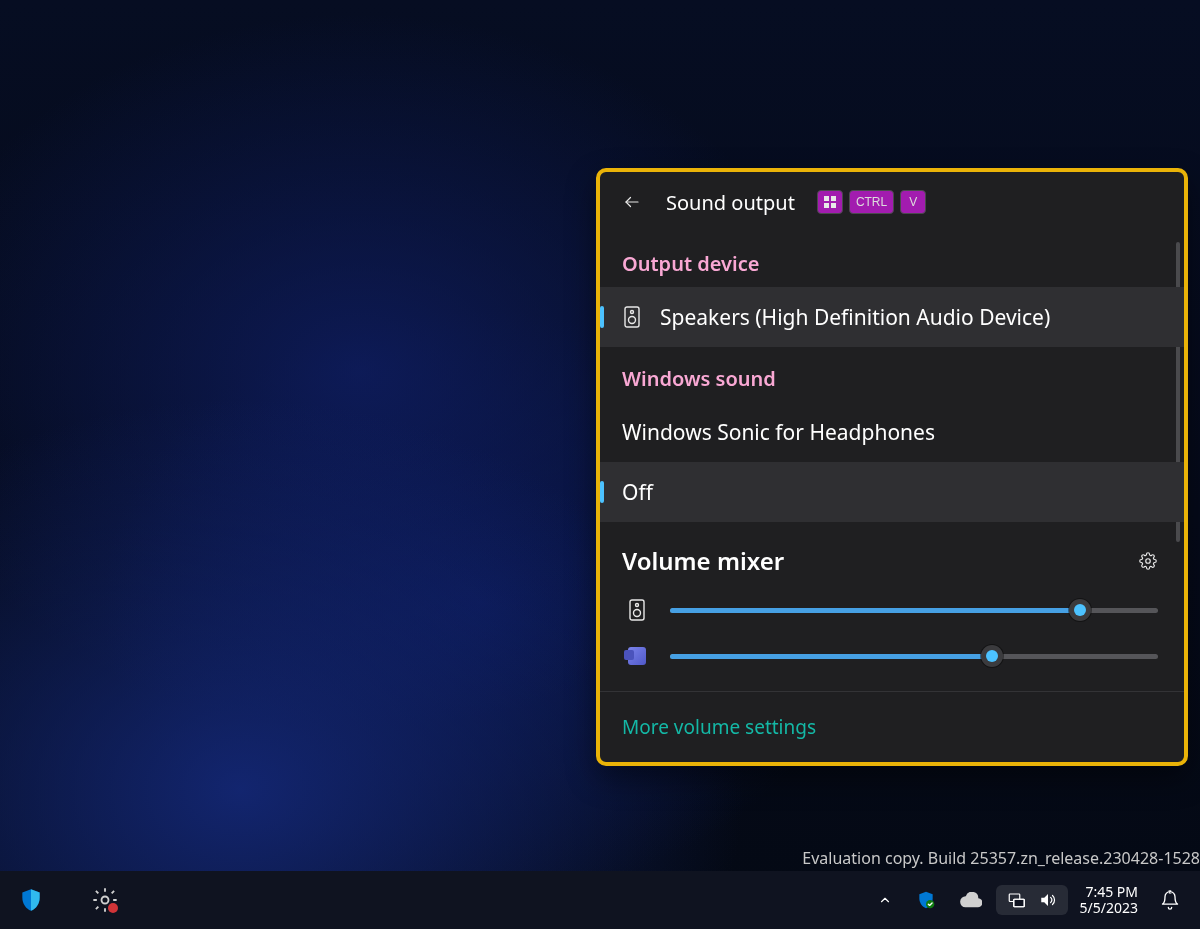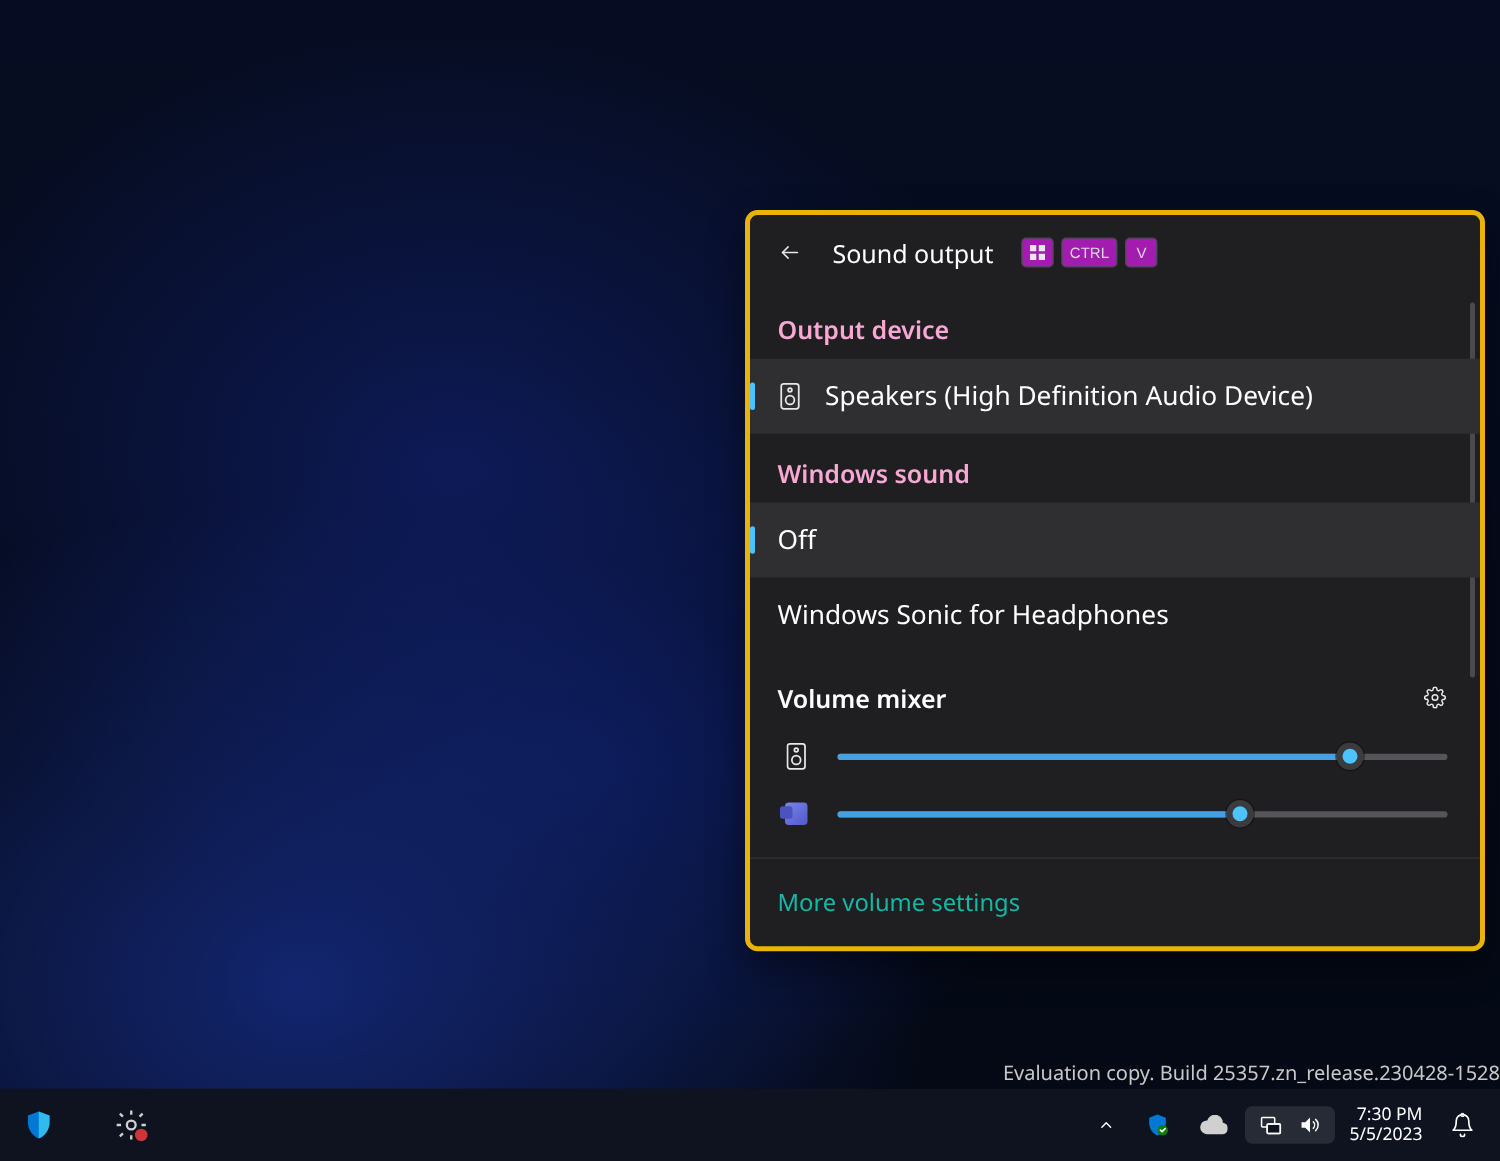--- a/index.html
+++ b/index.html
@@ -97,21 +97,21 @@
     border-radius: 3px;
   }
 
   .mixer-header {
     display: flex;
     align-items: center;
     justify-content: space-between;
     padding: 22px 22px 10px 22px;
   }
   .mixer-header h2 {
-    font-size: 20px;
+    font-size: 24px;
     font-weight: 600;
     color: #ffffff;
   }
   .mixer-gear {
     width: 28px; height: 28px;
     display:flex; align-items:center; justify-content:center;
     border-radius: 4px; cursor: pointer;
   }
 
   .mixer-row {
@@ -273,25 +273,25 @@
             <rect x="1" y="1" width="14" height="20" rx="2"></rect>
             <circle cx="8" cy="6" r="1.5"></circle>
             <circle cx="8" cy="14" r="3.5"></circle>
           </svg>
       </span>
       <span>Speakers (High Definition Audio Device)</span>
     </div>
 
     <div class="section-title">Windows sound</div>
 
+    <div class="list-item">
+      <span>Windows Sonic for Headphones</span>
+    </div>
     <div class="list-item selected">
       <span>Off</span>
-    </div>
-    <div class="list-item">
-      <span>Windows Sonic for Headphones</span>
     </div>
 
     <div class="mixer-header">
       <h2>Volume mixer</h2>
       <div class="mixer-gear">
         <svg width="18" height="18" viewBox="0 0 24 24" fill="none" stroke="#e8e8e8" stroke-width="1.6" stroke-linecap="round" stroke-linejoin="round">
             <circle cx="12" cy="12" r="3"></circle>
             <path d="M19.4 15a1.7 1.7 0 0 0 .34 1.87l.06.06a2 2 0 1 1-2.83 2.83l-.06-.06a1.7 1.7 0 0 0-1.87-.34 1.7 1.7 0 0 0-1 1.56V21a2 2 0 1 1-4 0v-.09a1.7 1.7 0 0 0-1-1.56 1.7 1.7 0 0 0-1.87.34l-.06.06a2 2 0 1 1-2.83-2.83l.06-.06A1.7 1.7 0 0 0 4.6 15a1.7 1.7 0 0 0-1.56-1H3a2 2 0 1 1 0-4h.09A1.7 1.7 0 0 0 4.65 9a1.7 1.7 0 0 0-.34-1.87l-.06-.06A2 2 0 1 1 7.08 4.24l.06.06A1.7 1.7 0 0 0 9 4.64a1.7 1.7 0 0 0 1-1.56V3a2 2 0 1 1 4 0v.09c0 .68.4 1.3 1 1.56a1.7 1.7 0 0 0 1.87-.34l.06-.06a2 2 0 1 1 2.83 2.83l-.06.06A1.7 1.7 0 0 0 19.36 9c.26.6.88 1 1.56 1H21a2 2 0 1 1 0 4h-.09a1.7 1.7 0 0 0-1.51 1z"></path>
           </svg>
       </div>
@@ -378,21 +378,21 @@
           <rect x="9" y="11" width="14" height="10" rx="1" fill="#0f1320"></rect>
           <rect x="9" y="11" width="14" height="10" rx="1"></rect>
         </svg>
       <svg width="20" height="18" viewBox="0 0 24 24" fill="none" stroke="#ffffff" stroke-width="1.6" stroke-linecap="round" stroke-linejoin="round">
           <polygon points="3 9 7 9 12 4 12 20 7 15 3 15 3 9" fill="#ffffff" stroke="none"></polygon>
           <path d="M15.5 8.5a5 5 0 0 1 0 7"></path>
           <path d="M18 6a8 8 0 0 1 0 12"></path>
         </svg>
     </div>
     <div class="clock">
-      <div>7:30 PM</div>
+      <div>7:45 PM</div>
       <div>5/5/2023</div>
     </div>
     <div class="tray-chunk">
       <svg width="20" height="20" viewBox="0 0 24 24" fill="none" stroke="#ffffff" stroke-width="1.6" stroke-linecap="round" stroke-linejoin="round">
           <path d="M18 8a6 6 0 0 0-12 0c0 7-3 9-3 9h18s-3-2-3-9"></path>
           <path d="M10 21a2 2 0 0 0 4 0"></path>
           <path d="M8 3h4l-4 5h4" transform="translate(6,-1) scale(0.6)"></path>
         </svg>
     </div>
   </div>

